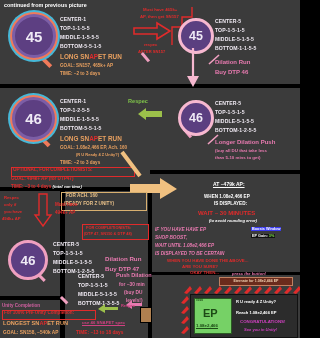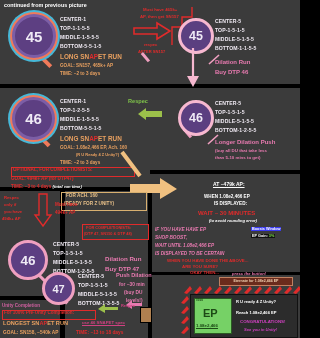--- a/index.html
+++ b/index.html
@@ -253,21 +253,20 @@
   <div class="tail" style="left:38px;top:272px;width:11px;height:3px;transform:rotate(45deg);"></div>
   <div class="circ c-a" style="left:8px;top:240px;width:34px;height:34px;font-size:13.5px;">46</div>
   <div class="statline" style="left:53px;top:241px;">CENTER-5</div>
   <div class="statline" style="left:53px;top:250px;">TOP-1-5-1-5</div>
   <div class="statline" style="left:53px;top:259px;">MIDDLE-5-1-5-5</div>
   <div class="statline" style="left:53px;top:268px;">BOTTOM-1-2-5-5</div>
   <div class="txt b pink" style="left:105px;top:256px;font-size:6.2px;">Dilation Run</div>
   <div class="txt b pink" style="left:105px;top:266px;font-size:6.2px;">Buy DTP 47</div>
 
   <div class="tail" style="left:62px;top:296px;width:9px;height:3px;transform:rotate(45deg);"></div>
-  <div class="circ c-a" style="left:42px;top:272px;width:27px;height:27px;font-size:11px;">47</div>
   <div class="statline" style="left:78px;top:273px;">CENTER-5</div>
   <div class="statline" style="left:78px;top:282px;">TOP-1-5-1-5</div>
   <div class="statline" style="left:78px;top:291px;">MIDDLE-5-1-5-5</div>
   <div class="statline" style="left:78px;top:300px;">BOTTOM-1-3-5-5</div>
   <div class="txt b pink" style="left:116px;top:273px;font-size:5.6px;">Push Dilation</div>
   <div class="txt b pink" style="left:119px;top:282px;font-size:4.8px;">for ~30 min</div>
   <div class="txt b pink" style="left:124px;top:290px;font-size:4.8px;">(buy DU</div>
   <div class="txt b pink" style="left:126px;top:298px;font-size:4.8px;">levels!)</div>
 
   <div class="arrowbig" style="left:125px;top:300px;">

